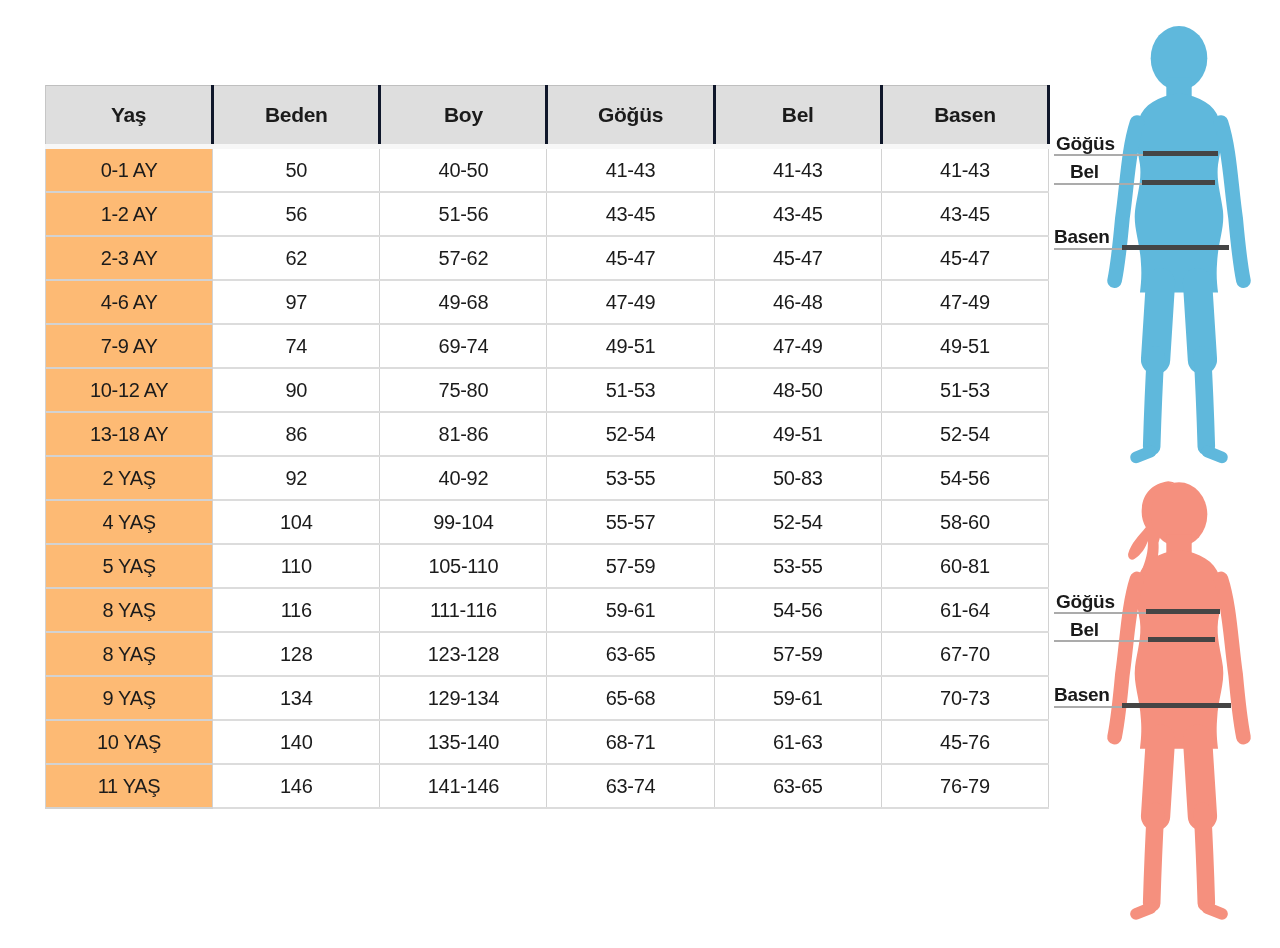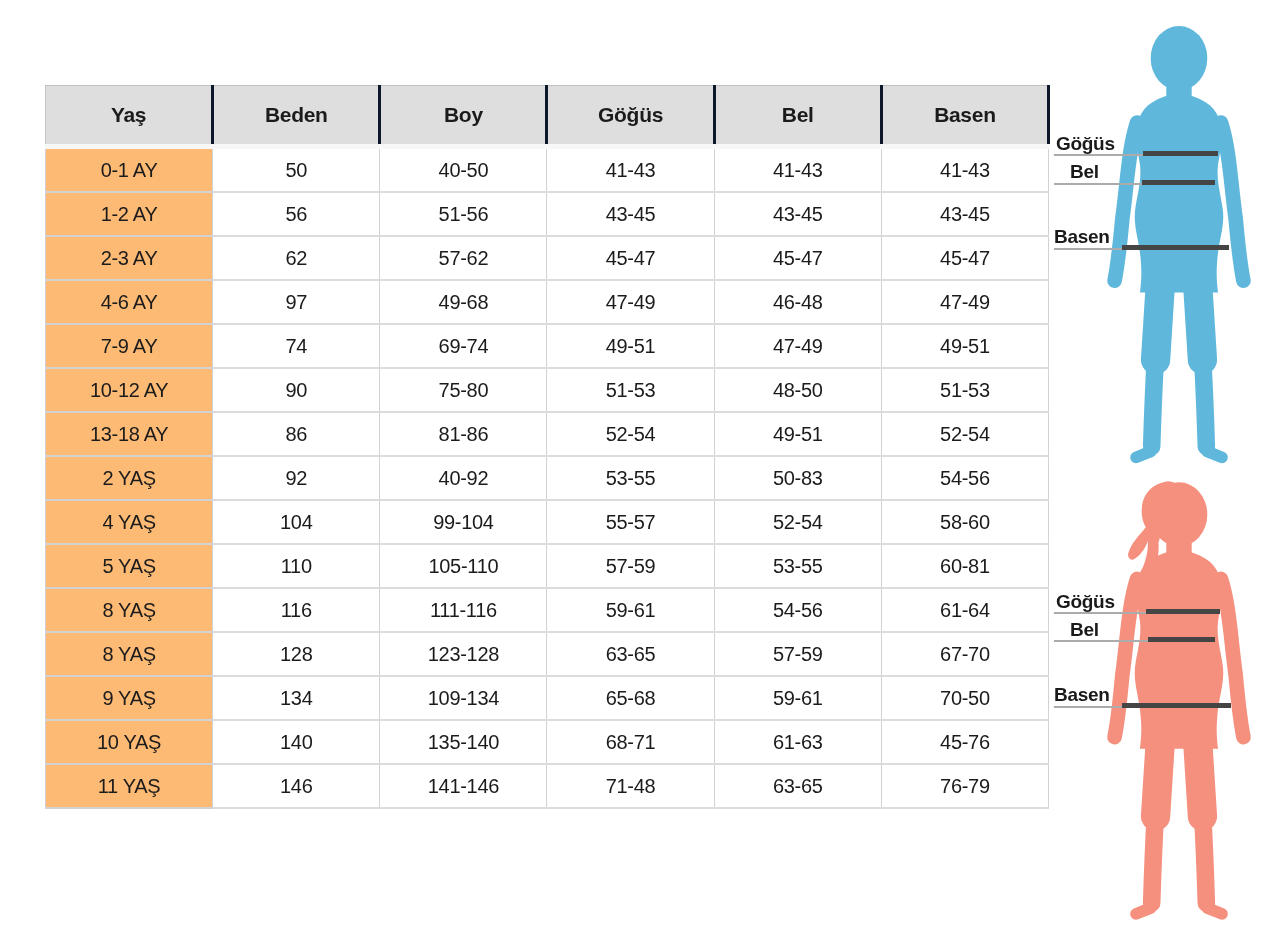--- a/index.html
+++ b/index.html
@@ -170,38 +170,38 @@
           <td class="age-col">8 YAŞ</td>
           <td>128</td>
           <td>123-128</td>
           <td>63-65</td>
           <td>57-59</td>
           <td>67-70</td>
         </tr>
         <tr>
           <td class="age-col">9 YAŞ</td>
           <td>134</td>
-          <td>109-134</td>
+          <td>129-134</td>
           <td>65-68</td>
           <td>59-61</td>
-          <td>70-50</td>
+          <td>70-73</td>
         </tr>
         <tr>
           <td class="age-col">10 YAŞ</td>
           <td>140</td>
           <td>135-140</td>
           <td>68-71</td>
           <td>61-63</td>
           <td>45-76</td>
         </tr>
         <tr>
           <td class="age-col">11 YAŞ</td>
           <td>146</td>
           <td>141-146</td>
-          <td>71-48</td>
+          <td>63-74</td>
           <td>63-65</td>
           <td>76-79</td>
         </tr>
       </tbody>
   </table>
 
   <div class="figure" style="left: 1096px; top: 23px; color: rgb(95, 184, 220);">
     <svg width="166" height="449" viewBox="0 0 170 460" aria-hidden="true">
       <g fill="currentColor" stroke="none">
         <ellipse cx="85" cy="36" rx="29" ry="33"></ellipse>

